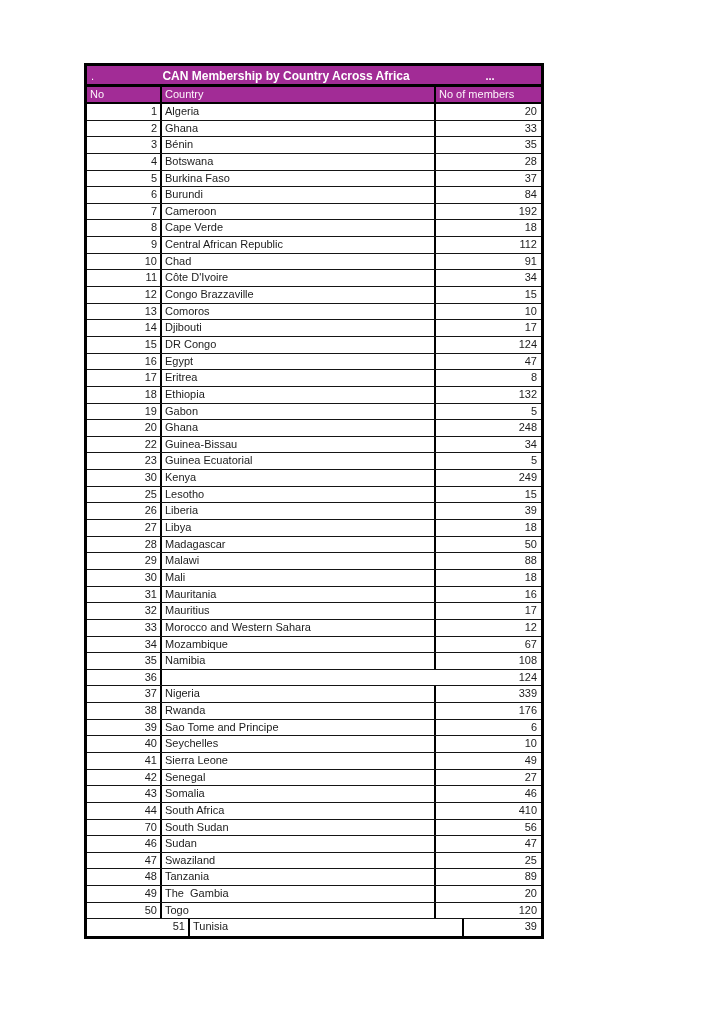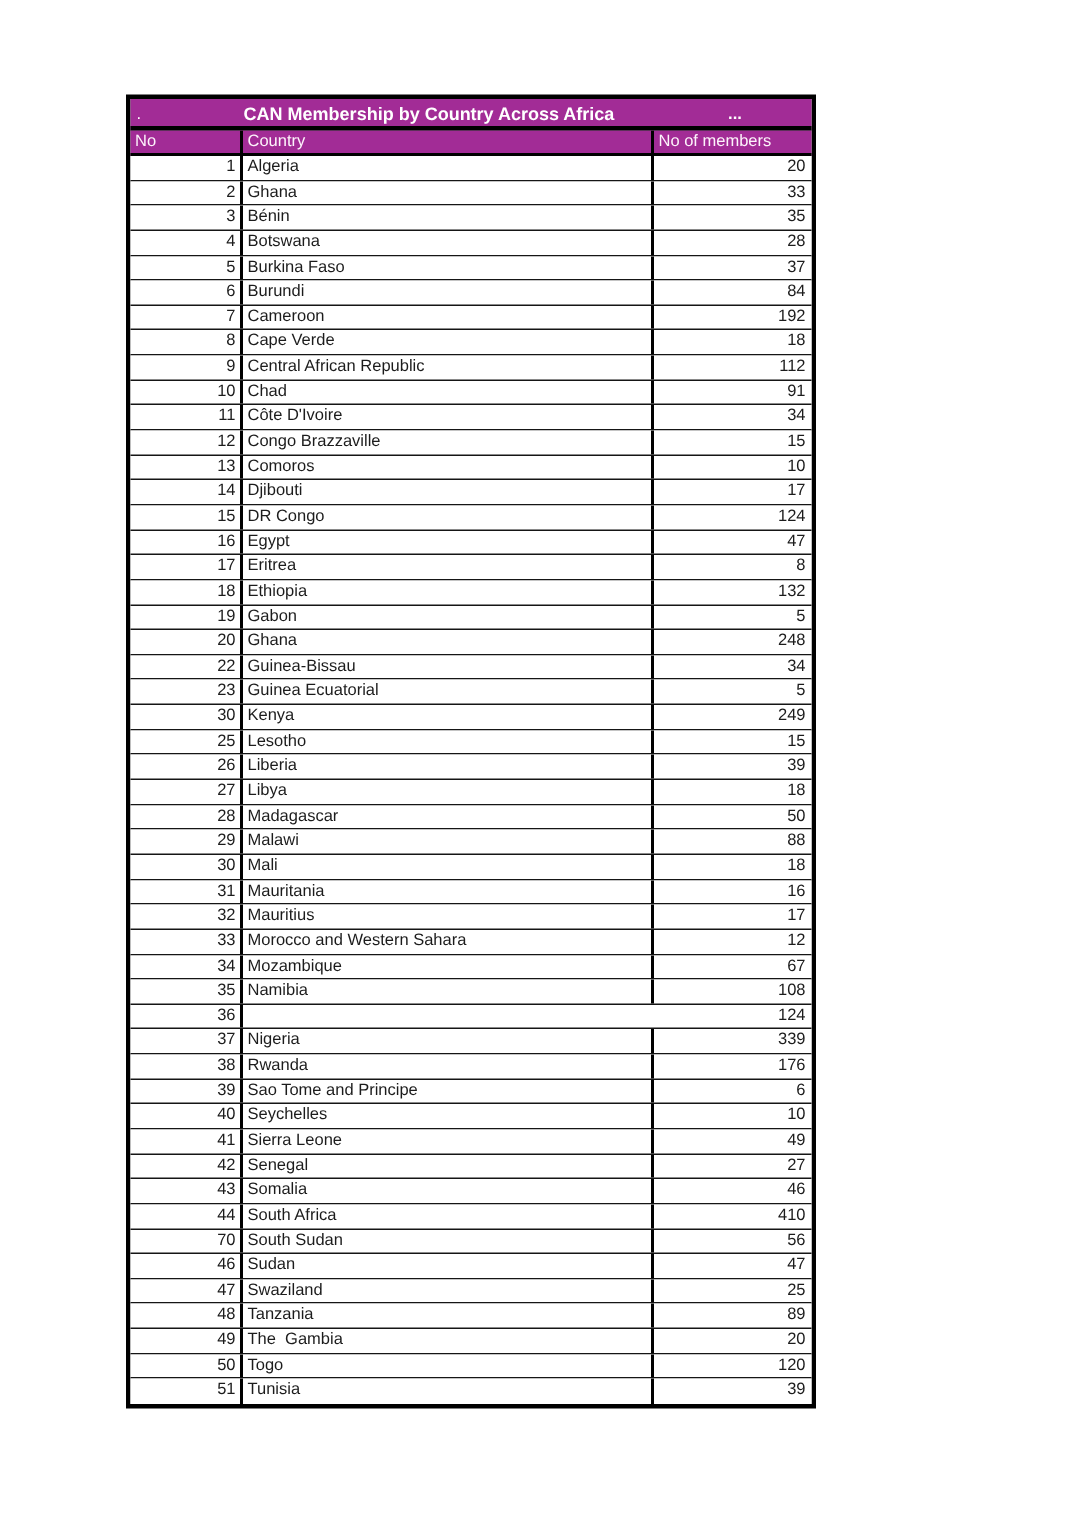--- a/index.html
+++ b/index.html
@@ -64,21 +64,21 @@
     border-bottom: 2px solid #000000;
   }
   .header-row .cell { line-height: 15px; }
   .body-row {
     height: 16.65px;
     background: #ffffff;
     color: #1c1c1c;
     font-size: 11px;
     border-bottom: 1px solid #151515;
   }
-  .body-row:last-child { border-bottom: none; }
+  .body-row:last-child { border-bottom: none; padding-left: 28px; }
   .body-row .cell { line-height: 15.5px; }
   .cell {
     overflow: hidden;
     white-space: pre;
   }
   .c-no {
     width: 75px;
     border-right: 2px solid #000000;
     text-align: right;
     padding-right: 3px;

